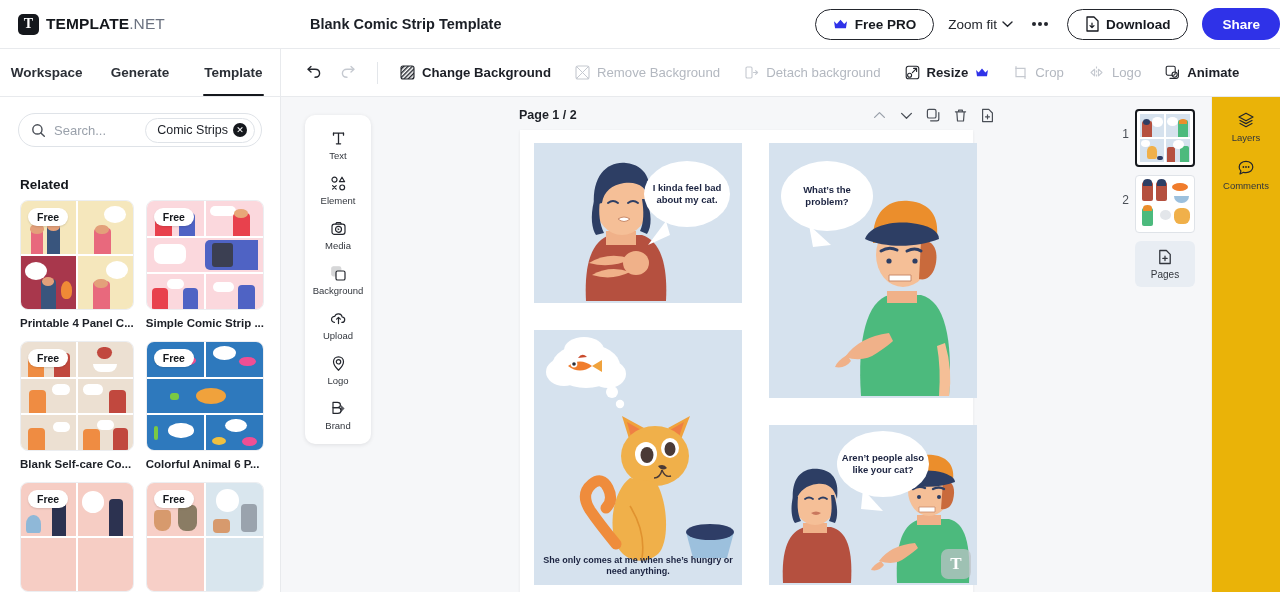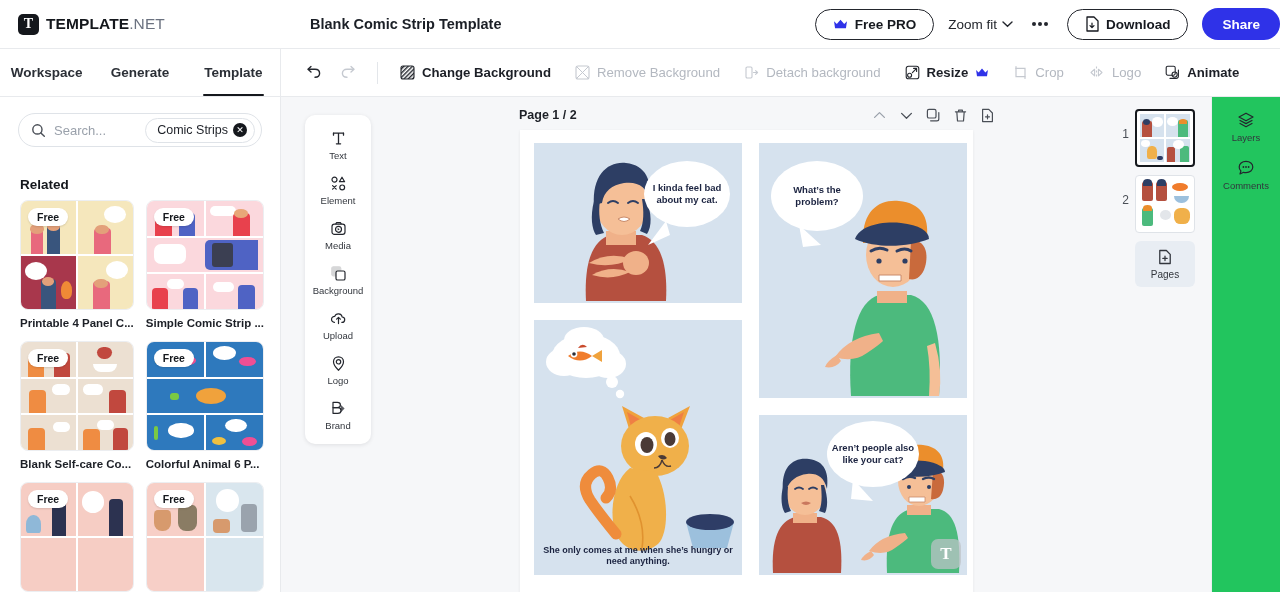--- a/index.html
+++ b/index.html
@@ -130,21 +130,21 @@
   }
   .page-label { font-size: 12.5px; font-weight: bold; color: #1d2027; }
   .page-actions { margin-left: auto; display: flex; align-items: center; gap: 12px; }
   .canvas-page {
     position: absolute; left: 239px; top: 33px; width: 453px; height: 560px;
     background: #fff; box-shadow: 0 1px 3px rgba(20,24,33,.07);
   }
   .comic-grid {
     position: absolute; left: 14px; top: 13px; width: 425px; height: 435px;
     display: grid; grid-template-columns: 208px 208px; grid-template-rows: 160px 160px;
-    gap: 17px;
+    gap: 27px;
   }
   .panel { background: #d6e2ee; position: relative; overflow: hidden; }
   .p1 { grid-column: 1; grid-row: 1; }
   .p2 { grid-column: 2; grid-row: 1; height: 255px; }
   .p3 { grid-column: 1; grid-row: 2; height: 255px; }
   .p4 { grid-column: 2; grid-row: 2; margin-top: 95px; height: 160px; }
   .bubble {
     position: absolute; background: #fff; border-radius: 50%;
     display: flex; align-items: center; justify-content: center; text-align: center;
     font-size: 9.5px; line-height: 1.25; color: #1b2340; font-weight: bold; z-index: 4;
@@ -169,21 +169,21 @@
     border: 1px solid #dfe3e8; cursor: pointer;
   }
   .thumb.sel { border: 2px solid #15181d; }
   .pages-btn {
     width: 60px; height: 46px; margin-left: 27px; background: #e8edf3; border-radius: 6px;
     display: flex; flex-direction: column; align-items: center; justify-content: center;
     gap: 4px; cursor: pointer;
   }
   .pages-lbl { font-size: 10px; color: #32363d; }
   .farright {
-    width: 69px; flex: 0 0 69px; background: #22c55e; border-left: 1px solid #eceef1;
+    width: 69px; flex: 0 0 69px; background: #eab308; border-left: 1px solid #eceef1;
     padding-top: 14px; display: flex; flex-direction: column; align-items: center; gap: 16px;
   }
   .fr-item { display: flex; flex-direction: column; align-items: center; gap: 3px; cursor: pointer; }
   .fr-label { font-size: 9.5px; color: #32363d; }
 
   svg { display: block; }
 </style>
 </head>
 <body>
 

